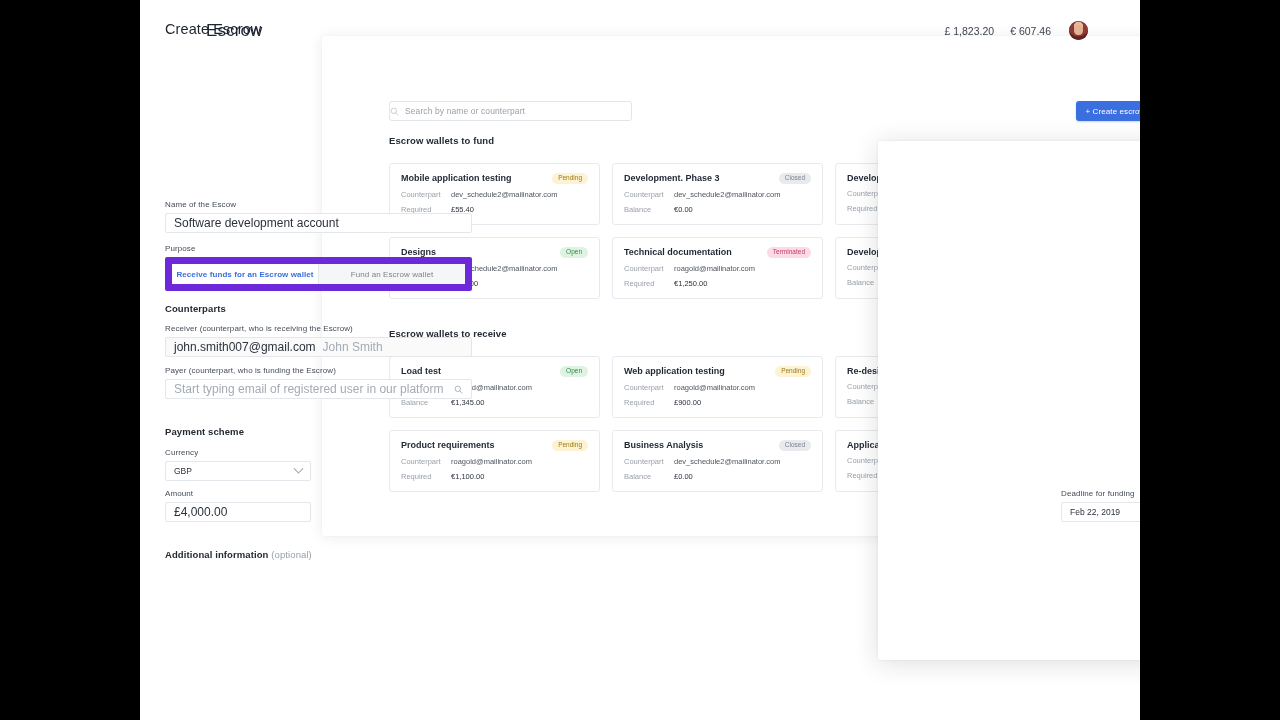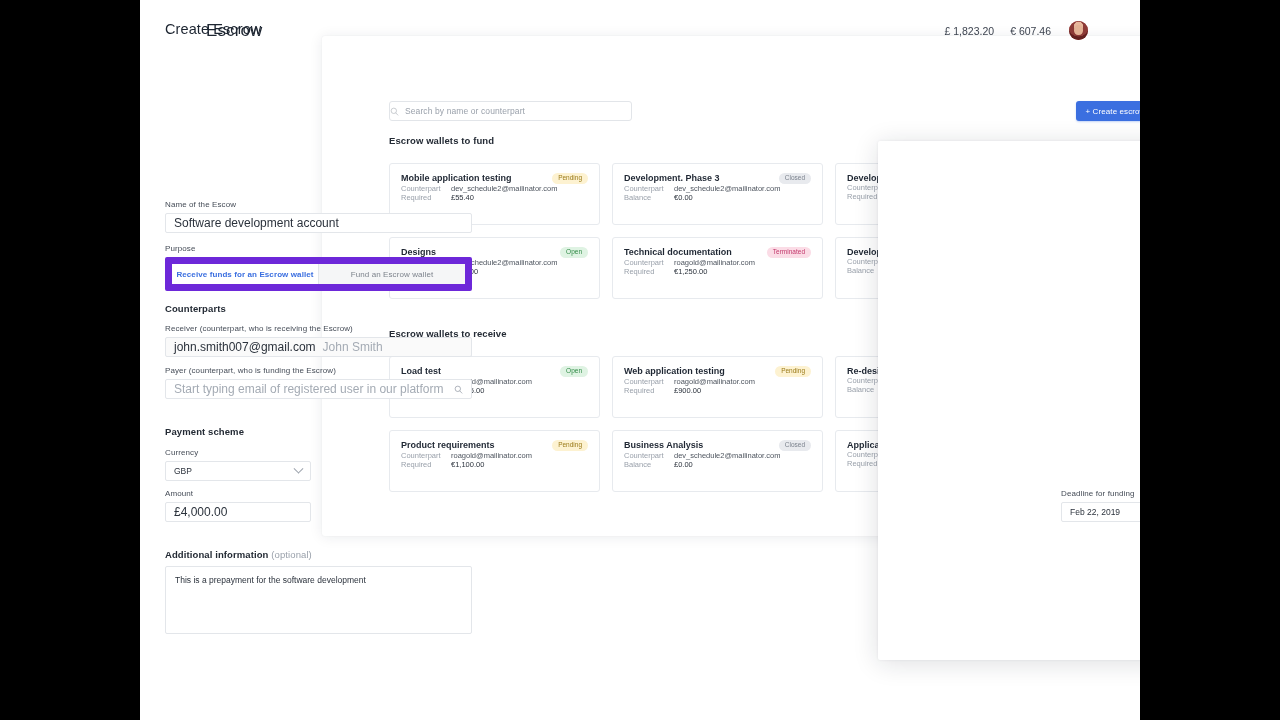--- a/index.html
+++ b/index.html
@@ -174,20 +174,21 @@
     margin-left: 6px;
     line-height: 1;
   }
   .badge-Pending    { background: #fdf2d1; color: #9a7a18; }
   .badge-Closed     { background: #e8eaee; color: #7b828d; }
   .badge-Open       { background: #dff3e3; color: #2f8a45; }
   .badge-Terminated { background: #fbdce6; color: #c2376b; }
 
   .ec-row {
     display: flex;
+    margin-top: 6px;
     font-size: 7.5px;
     white-space: nowrap;
   }
   .ec-row .k {
     color: #9aa1ab;
     width: 50px;
     flex: none;
   }
   .ec-row .v { color: #2b323c; }
   .ec-row.kv-counterpart .v { color: #4e555f; }
@@ -590,21 +591,20 @@
         <span>Feb 22, 2019</span>
         <span class="chev"></span>
       </div>
     </div>
 
     <div class="blk" id="blk-addinfo">
       <div class="group-label" style="margin-bottom:6px;">
         <span>Additional information</span>
         <span class="optional">(optional)</span>
       </div>
-      <div class="textarea-box">This is a prepayment for the software development</div>
     </div>
 
   </div>
 
   <div class="letterbox left"></div>
   <div class="letterbox right"></div>
 
 </div>
 
 </body></html>

